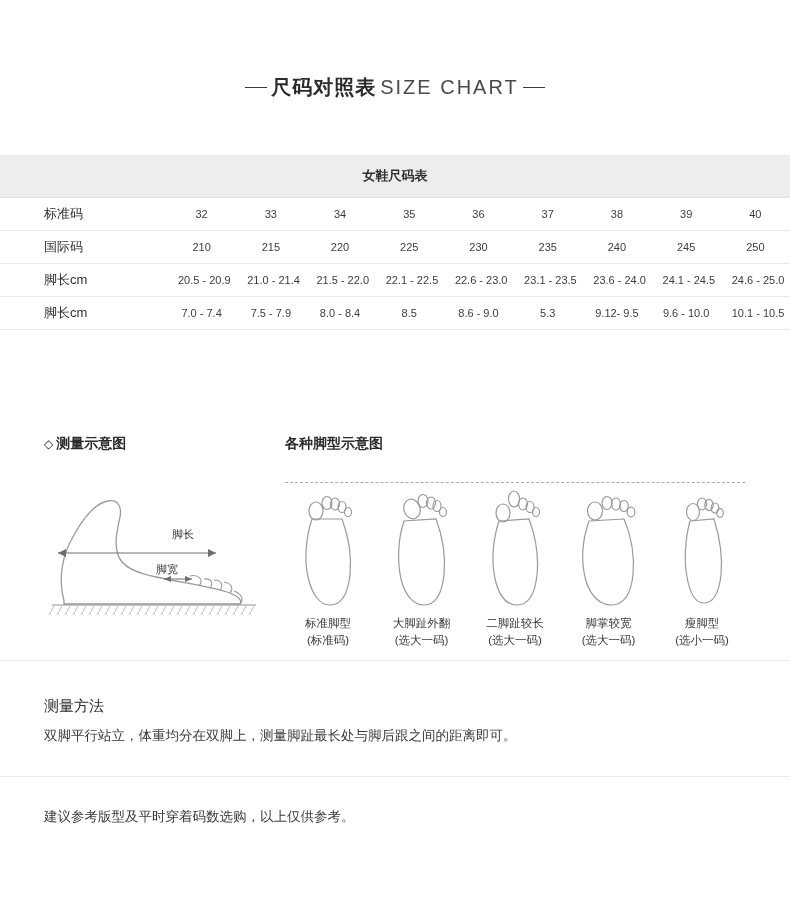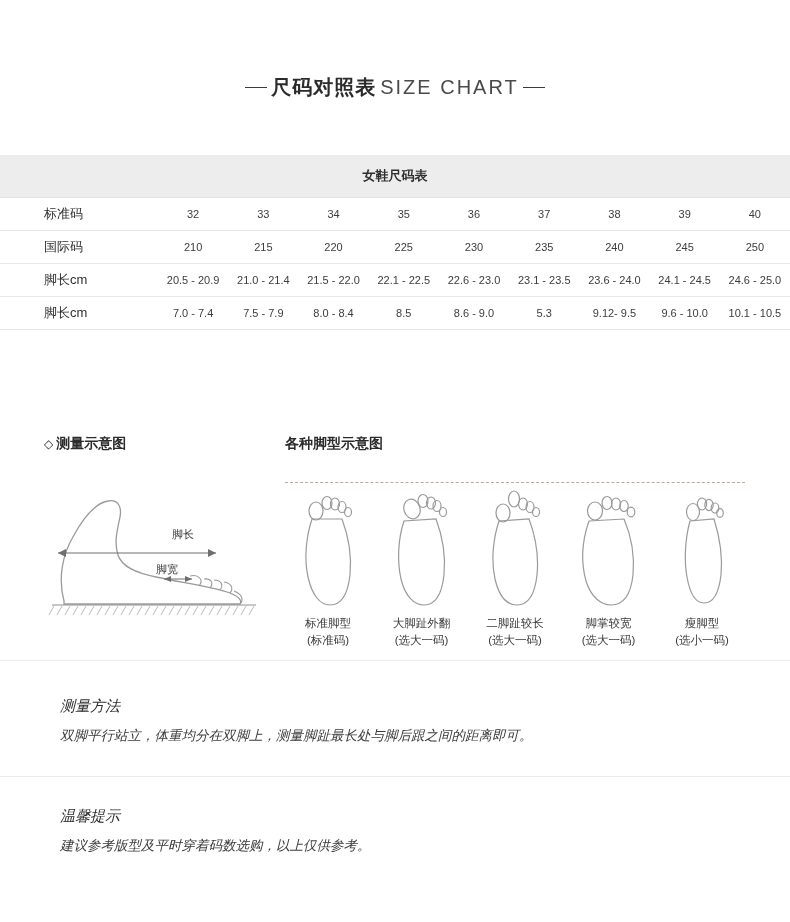--- a/index.html
+++ b/index.html
@@ -65,21 +65,21 @@
     padding: 12px 0;
     border-bottom: 1px solid #e2e2e2;
   }
   table.size-table td {
     border-bottom: 1px solid #e8e8e8;
     height: 32px;
     font-size: 11px;
     color: #3c3c3c;
     text-align: center;
     vertical-align: middle;
-    padding: 0 2px;
+    padding: 0 11px;
     white-space: nowrap;
   }
   table.size-table td.rowhead {
     width: 112px;
     text-align: left;
     padding-left: 44px;
     font-size: 13px;
     color: #2e2e2e;
   }
   table.size-table tr:last-child td {
@@ -170,23 +170,22 @@
 
   
   .band {
     width: 790px;
     height: 1px;
     background: #ececec;
   }
 
   
   .bottom {
-    padding-left: 60px;
+    padding-left: 44px;
     padding-right: 40px;
-    font-style: italic;
   }
   .b-title {
     font-size: 15px;
     color: #2b2b2b;
     margin: 0 0 10px 0;
     font-weight: normal;
   }
   .b-text {
     font-size: 13.5px;
     color: #3a3a3a;
@@ -417,15 +416,14 @@
 <div class="bottom">
   <p class="b-title">测量方法</p>
   <p class="b-text">双脚平行站立，体重均分在双脚上，测量脚趾最长处与脚后跟之间的距离即可。</p>
 </div>
 
 <div class="gap-b"></div>
 <div class="band"></div>
 <div class="gap-b"></div>
 
 <div class="bottom">
-  <p class="b-title">温馨提示</p>
   <p class="b-text">建议参考版型及平时穿着码数选购，以上仅供参考。</p>
 </div>
 
 </body></html>

